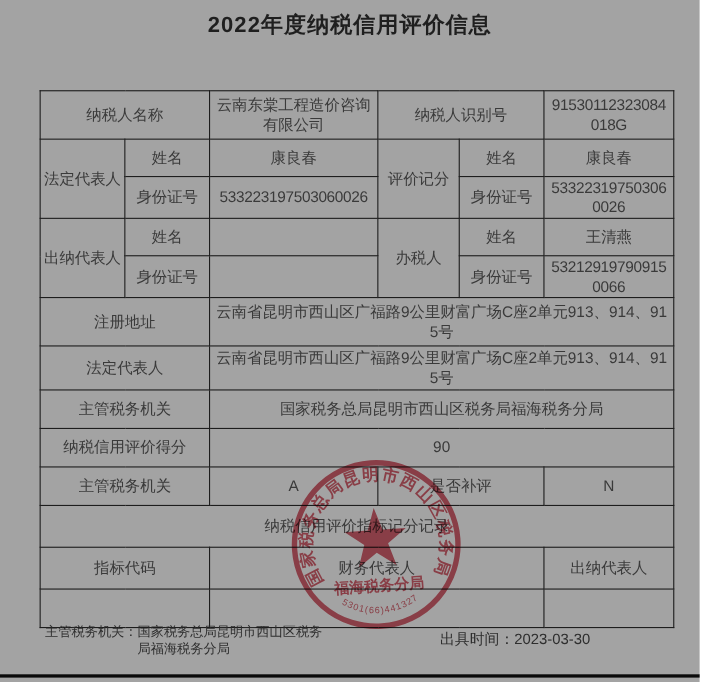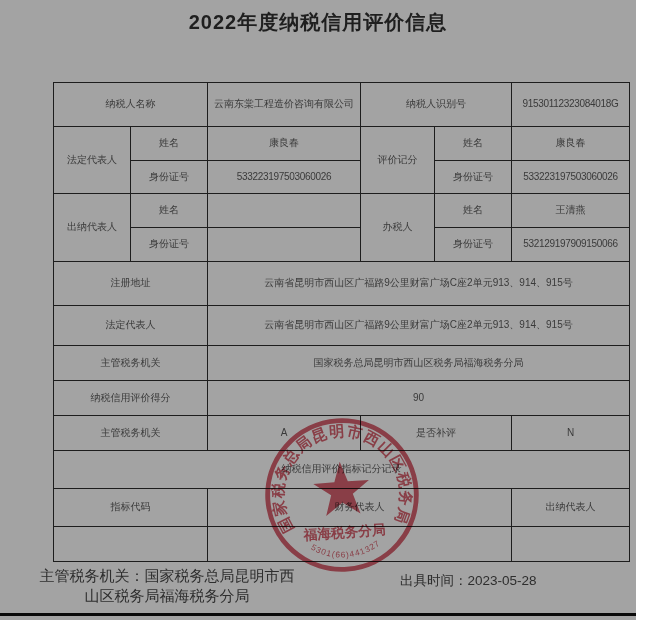--- a/index.html
+++ b/index.html
@@ -22,22 +22,21 @@
     font-weight: bold;
     color: #1f1f1f;
     letter-spacing: 1px;
   }
   table.info-table {
     position: absolute;
     left: 36px; top: 82px;
     width: 576px;
     border-collapse: collapse;
     table-layout: fixed;
-    font-size: 10px;
-    margin-left: 17px;
+    font-size: 14px;
   }
   table.info-table td {
     border: 1.5px solid #1d1d1d;
     text-align: center;
     vertical-align: middle;
     padding: 1px 3px;
     line-height: 1.25;
     word-break: break-all;
     color: #3a3a3a;
   }
@@ -55,21 +54,21 @@
     opacity: 0.85;
     mix-blend-mode: multiply;
     transform: rotate(-4deg);
     pointer-events: none;
   }
   .footer-left {
     position: absolute;
     left: 38px; top: 566px;
     width: 258px;
     text-align: center;
-    font-size: 15px;
+    font-size: 12px;
     color: #2e2e2e;
     line-height: 1.35;
   }
   .footer-right {
     position: absolute;
     left: 400px; top: 572px;
     font-size: 13.5px;
     color: #2e2e2e;
   }
   .bottom-rule {
@@ -179,17 +178,17 @@
       <textPath href="#sealTopArc" startOffset="50%" text-anchor="middle">国家税务总局昆明市西山区税务局</textPath>
     </text>
     <text x="90" y="133" font-size="14" font-weight="bold" fill="#cf4554" text-anchor="middle">福海税务分局</text>
     <text font-size="8.5" fill="#cf4554" letter-spacing="1">
       <textPath href="#sealBottomArc" startOffset="50%" text-anchor="middle">5301(66)441327</textPath>
     </text>
   </svg>
 
   <div class="footer-left"><span>主管税务机关：</span><span>国家税务总局昆明市西山区税务局福海税务分局</span></div>
 
-  <div class="footer-right"><span>出具时间：</span><span>2023-05-28</span></div>
+  <div class="footer-right"><span>出具时间：</span><span>2023-03-30</span></div>
 
   <div class="bottom-rule"></div>
 
 </div>
 
 </body></html>

